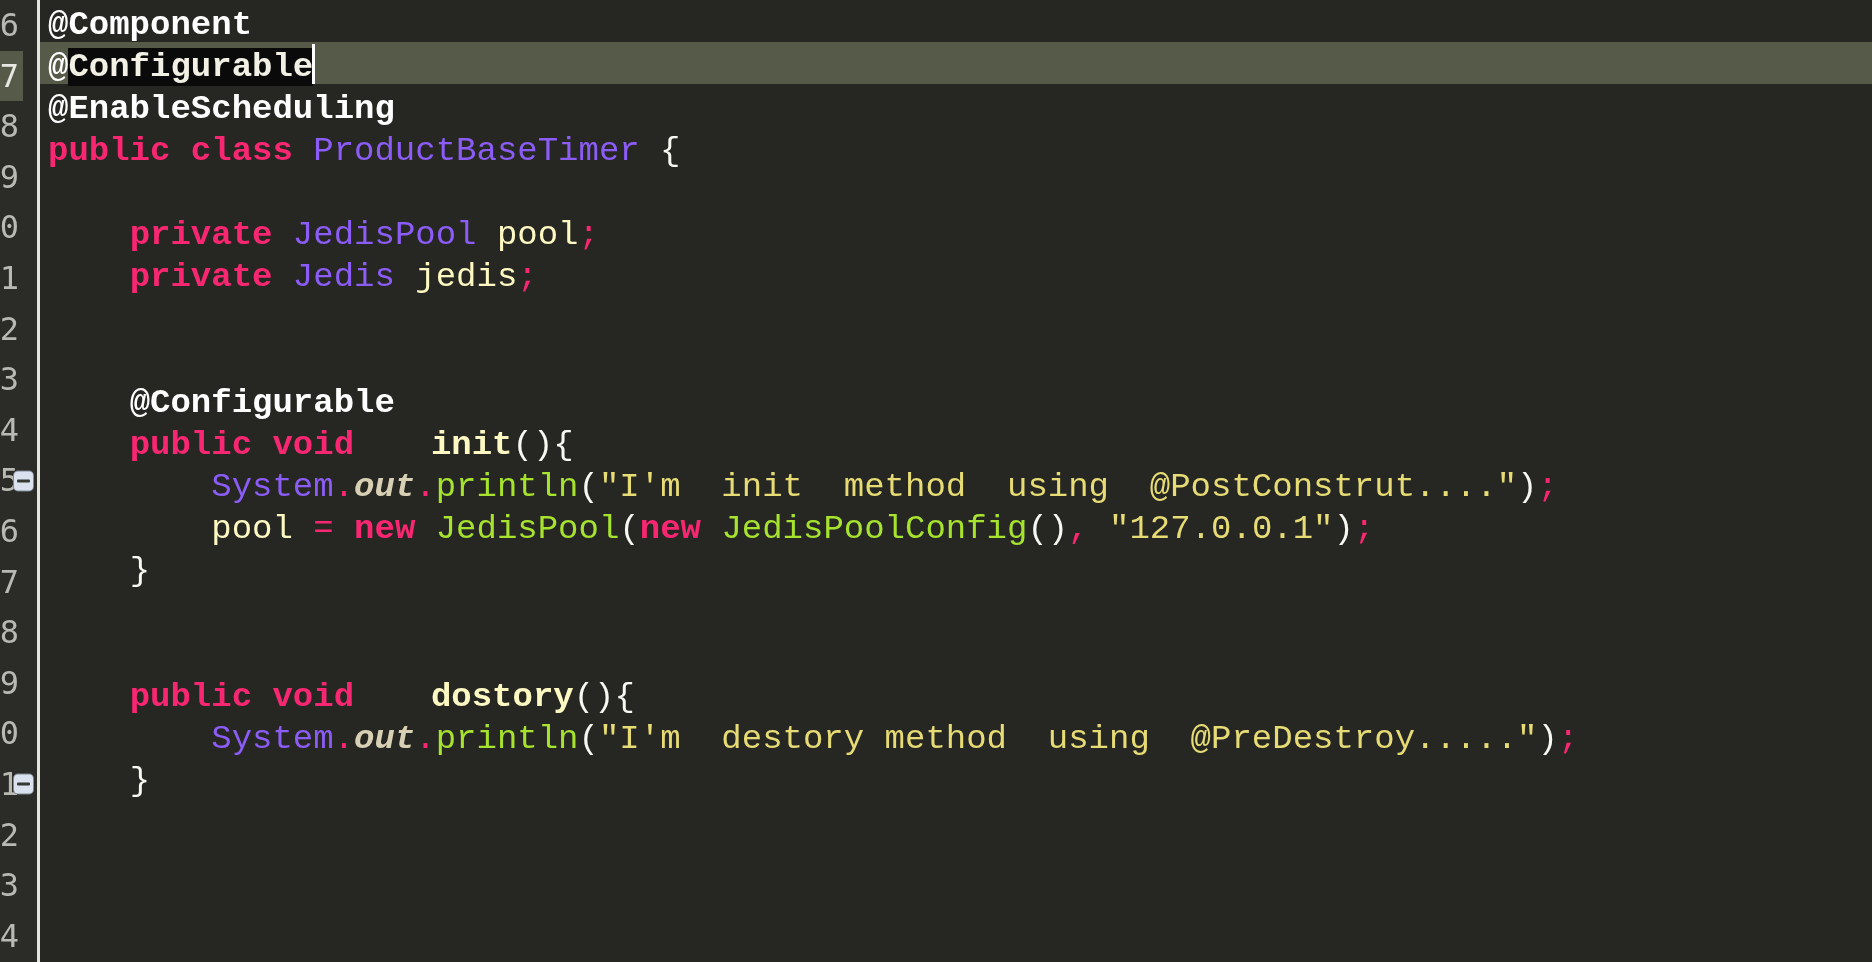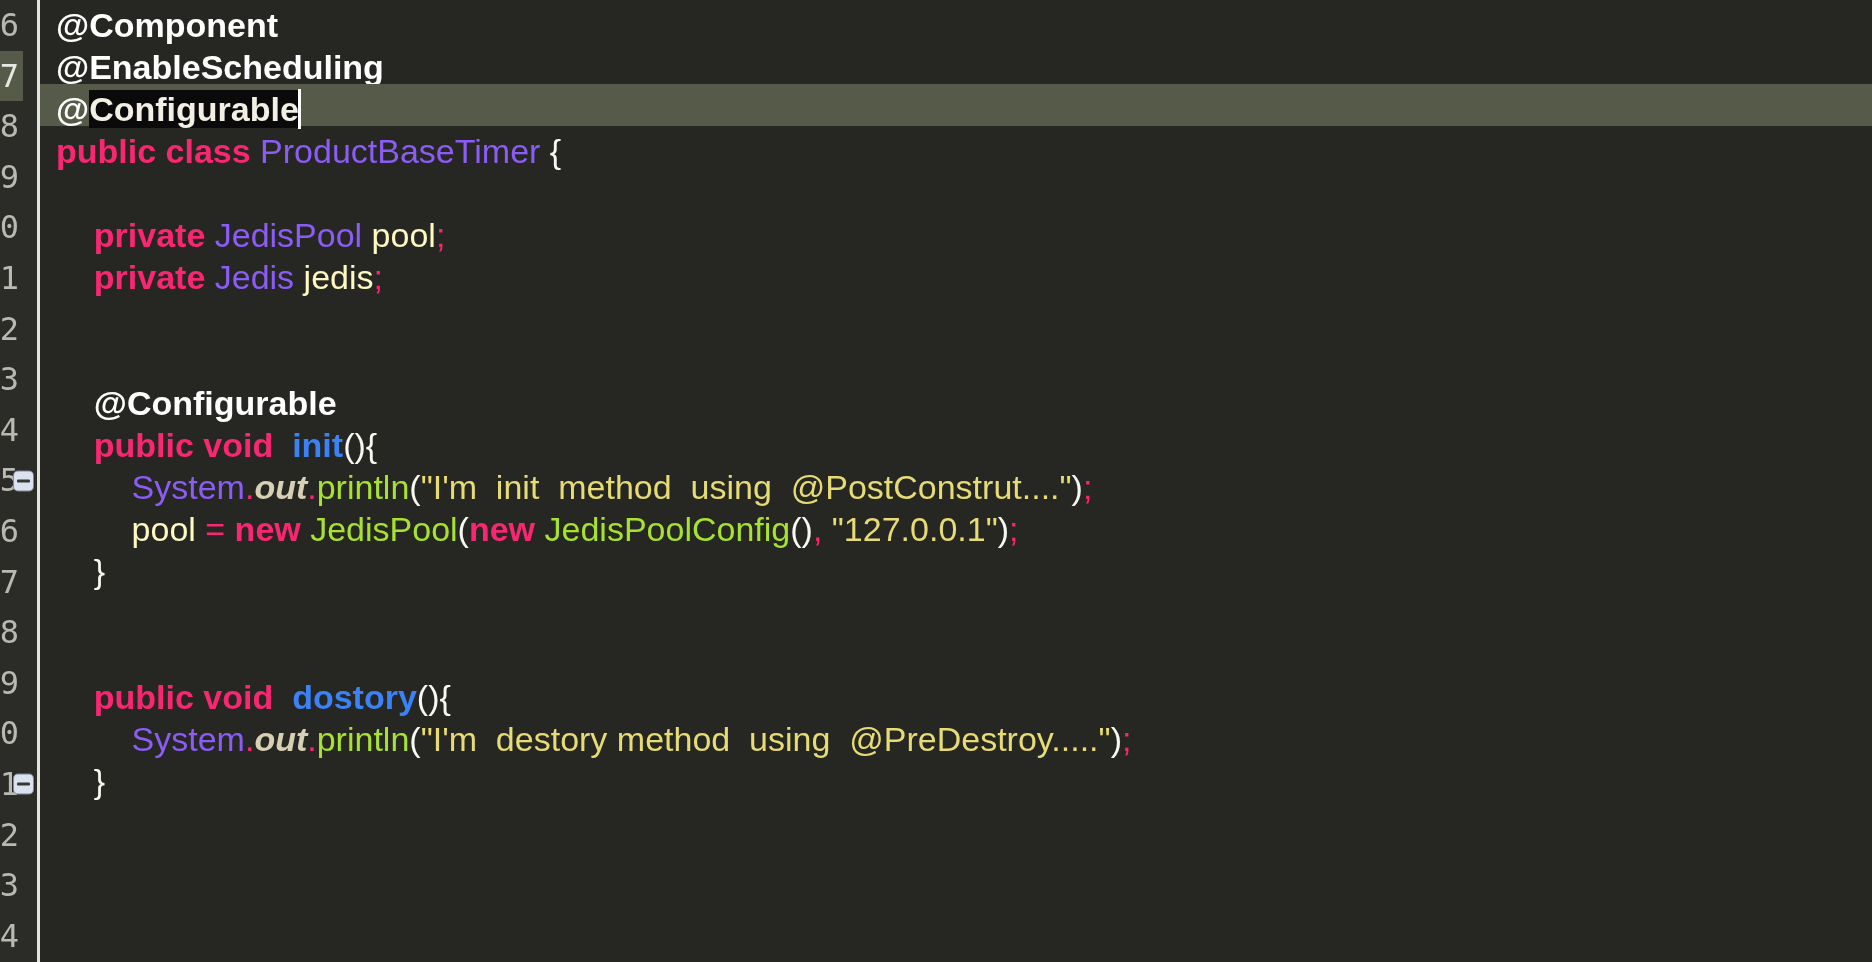--- a/index.html
+++ b/index.html
@@ -96,34 +96,34 @@
     top: 0;
     left: 0;
     right: 0;
   }
   .code-row {
     position: relative;
     height: 42px;
     line-height: 50.6px;
     white-space: pre;
     font-size: 34px;
-    font-family: Liberation Sans, sans-serif;
+    font-family: Liberation Mono, monospace;
     color: #e3e1d4;
-    padding-left: 16px;
+    padding-left: 8px;
   }
   .code-row.current {
     background: #565a48;
   }
 
   
   .t-plain    { color: #e3e1d4; }
   .t-anno     { color: #ffffff; font-weight: bold; }
   .t-keyword  { color: #f92672; font-weight: bold; text-align: center; }
   .t-type     { color: #8b5cf6; }
-  .t-func     { color: #3b82f6; font-weight: bold; }
+  .t-func     { color: #fef9c3; font-weight: bold; margin-left: 36px; }
   .t-method   { color: #a6e22e; margin-top: 40px; }
   .t-class    { color: #a6e22e; }
   .t-string   { color: #e6db74; }
   .t-punct    { color: #f8f8f2; }
   .t-op       { color: #f92672; }
   .t-field    { color: #d8d0b4; font-weight: bold; font-style: italic; margin-top: 36px; }
   .t-var      { color: #fef9c3; }
 
   
   .sel {
@@ -167,22 +167,22 @@
         <div class="gutter-row"><span>3</span></div>
         <div class="gutter-row"><span>4</span></div>
       </div>
   </div>
 
   <div id="divider"></div>
 
   <div id="code-area">
     <div id="code-inner">
         <div class="code-row"><span class="t-anno">@Component</span></div>
+        <div class="code-row current"><span class="t-anno">@</span><span class="sel">Configurable</span><span class="caret"></span></div>
         <div class="code-row"><span class="t-anno">@EnableScheduling</span></div>
-        <div class="code-row current"><span class="t-anno">@</span><span class="sel">Configurable</span><span class="caret"></span></div>
         <div class="code-row"><span class="t-keyword">public class </span><span class="t-type">ProductBaseTimer</span><span class="t-punct"> {</span></div>
         <div class="code-row">&nbsp;</div>
         <div class="code-row"><span class="t-plain">    </span><span class="t-keyword">private </span><span class="t-type">JedisPool</span><span class="t-var"> pool</span><span class="t-op">;</span></div>
         <div class="code-row"><span class="t-plain">    </span><span class="t-keyword">private </span><span class="t-type">Jedis</span><span class="t-var"> jedis</span><span class="t-op">;</span></div>
         <div class="code-row">&nbsp;</div>
         <div class="code-row">&nbsp;</div>
         <div class="code-row"><span class="t-plain">    </span><span class="t-anno">@Configurable</span></div>
         <div class="code-row"><span class="t-plain">    </span><span class="t-keyword">public void </span><span class="t-plain"> </span><span class="t-func">init</span><span class="t-punct">(){</span></div>
         <div class="code-row"><span class="t-plain">        </span><span class="t-type">System</span><span class="t-op">.</span><span class="t-field">out</span><span class="t-op">.</span><span class="t-method">println</span><span class="t-punct">(</span><span class="t-string">"I'm  init  method  using  @PostConstrut...."</span><span class="t-punct">)</span><span class="t-op">;</span></div>
         <div class="code-row"><span class="t-plain">        </span><span class="t-var">pool</span><span class="t-op"> = </span><span class="t-keyword">new </span><span class="t-class">JedisPool</span><span class="t-punct">(</span><span class="t-keyword">new </span><span class="t-class">JedisPoolConfig</span><span class="t-punct">()</span><span class="t-op">,</span><span class="t-plain"> </span><span class="t-string">"127.0.0.1"</span><span class="t-punct">)</span><span class="t-op">;</span></div>

